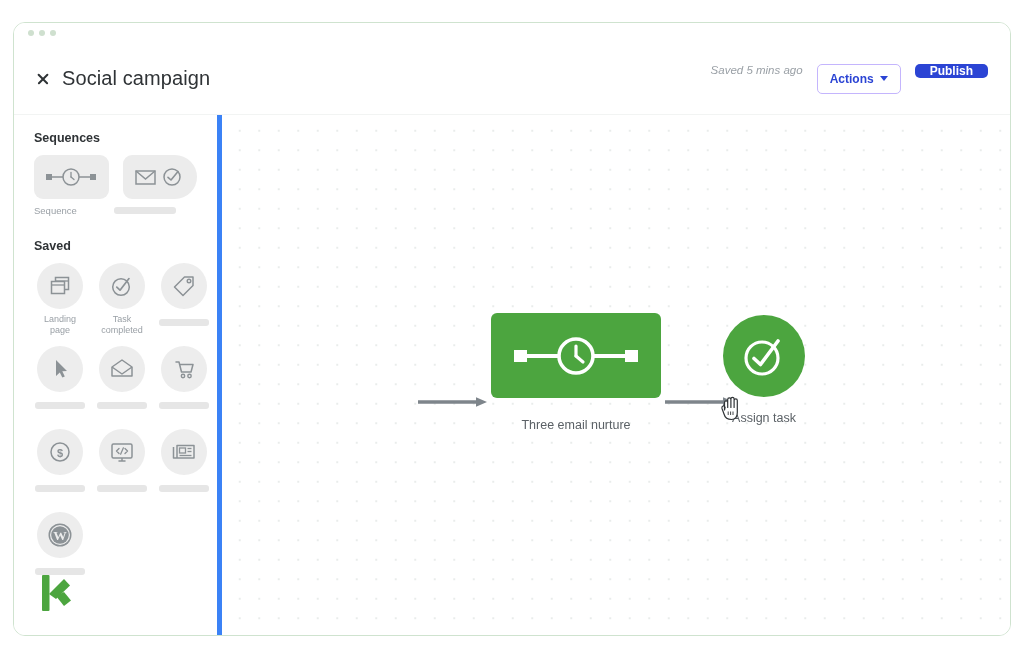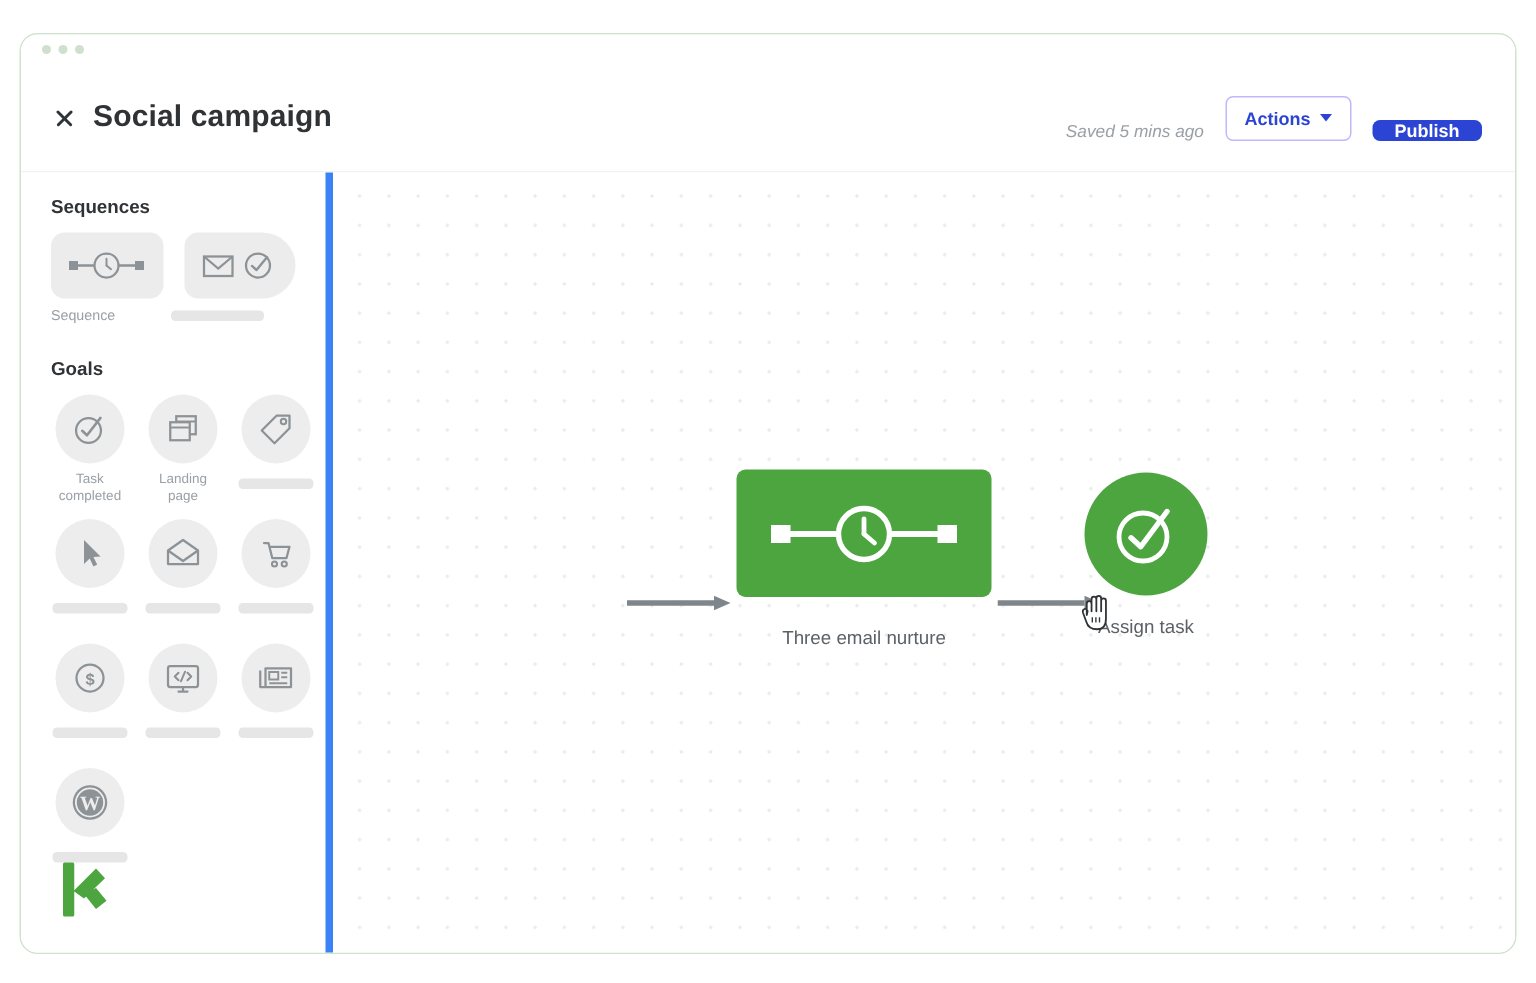--- a/index.html
+++ b/index.html
@@ -47,26 +47,26 @@
   }
   .close-x::before, .close-x::after {
     content: ""; position: absolute;
     left: 2px; top: 8px; width: 14px; height: 1.6px;
     background: #2f3336; border-radius: 1px;
   }
   .close-x::before { transform: rotate(45deg); }
   .close-x::after  { transform: rotate(-45deg); }
 
   .page-title {
-    font-size: 20px; font-weight: 700;
+    font-size: 20px; font-weight: 400;
     color: #2f3336; letter-spacing: .1px;
   }
   .header-right {
     margin-left: auto;
-    display: flex; align-items: flex-end; gap: 14px;
+    display: flex; align-items: flex-start; gap: 14px;
   }
   .saved-text {
     font-size: 11.5px; font-style: italic; color: #9aa0a6;
   }
   .btn-actions {
     font-size: 12px; font-weight: 700; color: #2b44d4;
     background: #fff; border: 1px solid #c4b5fd;
     border-radius: 5px; padding: 7px 12px;
     display: flex; align-items: center; gap: 6px;
     cursor: pointer; white-space: nowrap;
@@ -233,44 +233,44 @@
         </div>
       </div>
 
       <div class="seq-labels">
         <div class="seq-lab">Sequence</div>
         <div class="seq-lab">
             <span class="bar"></span>
           </div>
       </div>
 
-      <div class="sec-title">Goals</div>
+      <div class="sec-title">Saved</div>
 
       <div class="goal-grid">
-
-        <div class="goal-cell">
-          <div class="goal-circle">
-            <svg width="24" height="24" viewBox="0 0 24 24">
-              <circle cx="11" cy="13" r="8.3" fill="none" stroke="#8c9296" stroke-width="1.5"></circle>
-              <path d="M6.8 13.2 L10 16.2 L19 4.6" fill="none" stroke="#8c9296" stroke-width="1.7" stroke-linecap="round" stroke-linejoin="round"></path>
-            </svg>
-          </div>
-          <div class="goal-lab">Task completed</div>
-        </div>
 
         <div class="goal-cell">
           <div class="goal-circle">
             <svg width="24" height="24" viewBox="0 0 24 24">
               <rect x="7.5" y="3.5" width="13" height="12" fill="none" stroke="#8c9296" stroke-width="1.5"></rect>
               <line x1="7.5" y1="7" x2="20.5" y2="7" stroke="#8c9296" stroke-width="1.3"></line>
               <rect x="3.5" y="7.5" width="13" height="12" fill="#ededed" stroke="#8c9296" stroke-width="1.5"></rect>
               <line x1="3.5" y1="11" x2="16.5" y2="11" stroke="#8c9296" stroke-width="1.3"></line>
             </svg>
           </div>
           <div class="goal-lab">Landing page</div>
+        </div>
+
+        <div class="goal-cell">
+          <div class="goal-circle">
+            <svg width="24" height="24" viewBox="0 0 24 24">
+              <circle cx="11" cy="13" r="8.3" fill="none" stroke="#8c9296" stroke-width="1.5"></circle>
+              <path d="M6.8 13.2 L10 16.2 L19 4.6" fill="none" stroke="#8c9296" stroke-width="1.7" stroke-linecap="round" stroke-linejoin="round"></path>
+            </svg>
+          </div>
+          <div class="goal-lab">Task completed</div>
         </div>
 
         <div class="goal-cell">
           <div class="goal-circle">
             <svg width="24" height="24" viewBox="0 0 24 24">
               <path d="M12.5 3 L21 3 L21 11.5 L11 21.5 L2.5 13 Z" fill="none" stroke="#8c9296" stroke-width="1.5" stroke-linejoin="round"></path>
               <circle cx="17" cy="7" r="1.8" fill="none" stroke="#8c9296" stroke-width="1.4"></circle>
             </svg>
           </div>
           <div class="goal-lab">

